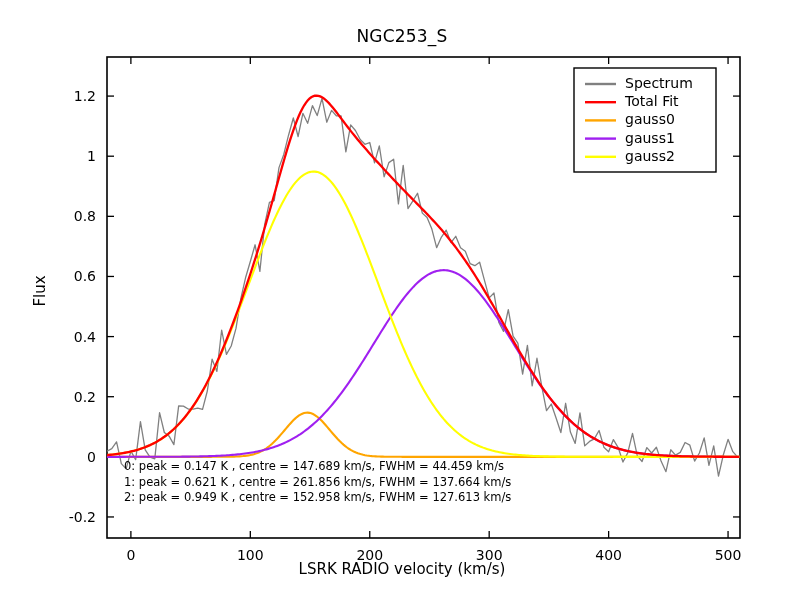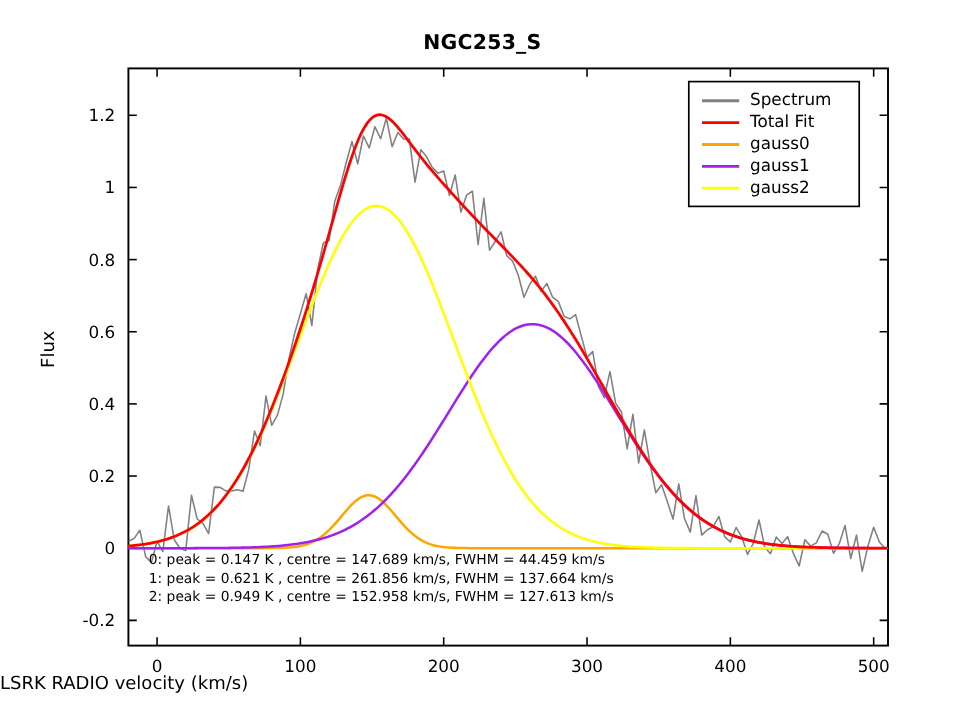--- a/index.html
+++ b/index.html
@@ -25,27 +25,27 @@
     top: 0;
   }
   .chart-title {
     position: absolute;
     left: 0;
     top: 26px;
     width: 804px;
     text-align: center;
     font-size: 17px;
     letter-spacing: 0.2px;
-    font-weight: bold;
   }
   .axis-label-x {
     position: absolute;
     left: 0;
     top: 560px;
     width: 804px;
+    text-align: center;
     font-size: 15px;
   }
   .axis-label-y {
     position: absolute;
     left: -20px;
     top: 282px;
     width: 120px;
     text-align: center;
     font-size: 15px;
     transform: rotate(-90deg);

